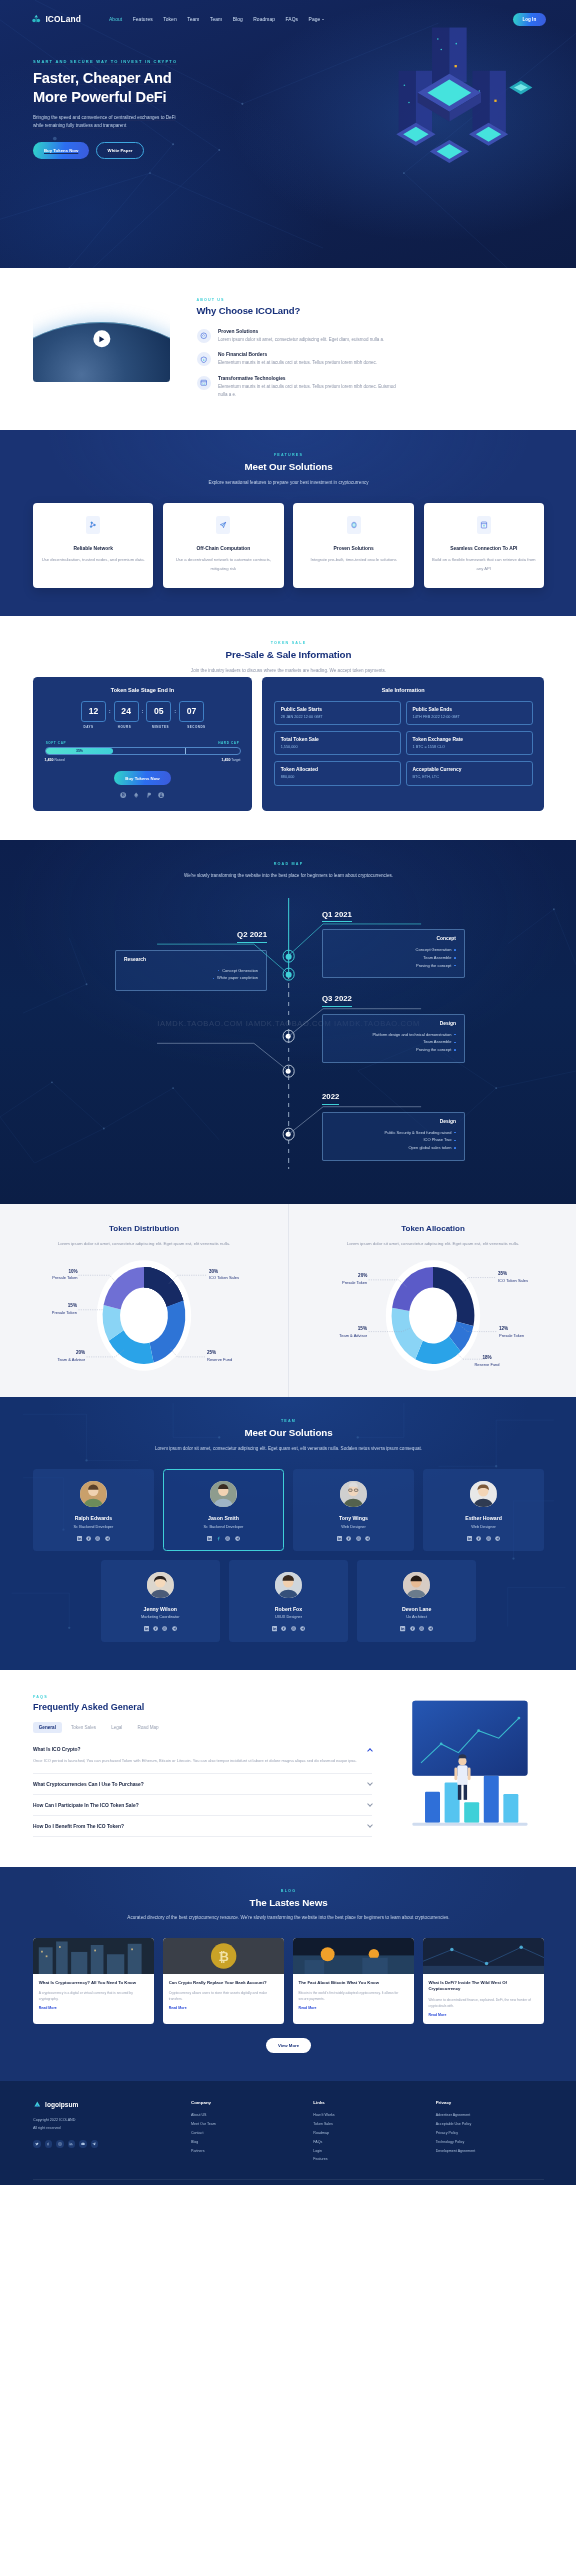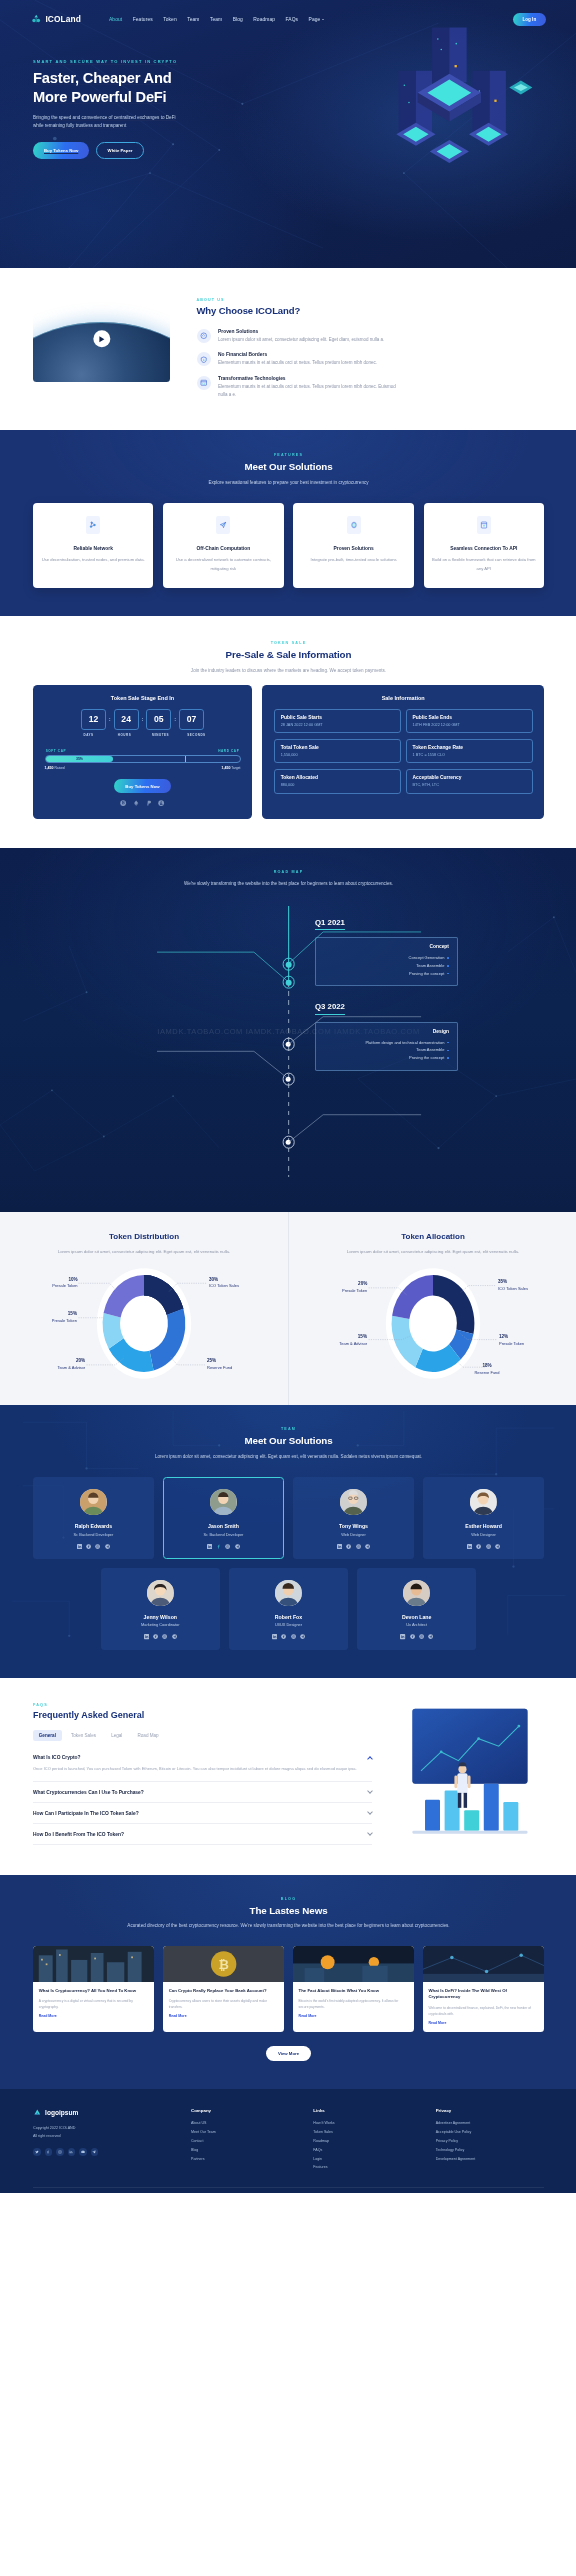--- a/index.html
+++ b/index.html
@@ -116,21 +116,21 @@
     width:14px; height:18px; margin:0 auto 11.5px auto; border-radius:2.3px; background:#eef3fd;
     display:flex; align-items:center; justify-content:center;
   }
   .fcard-title { font-size:4.9px; font-weight:700; color:#16213f; }
   .fcard-desc { font-size:4.2px; color:#8c94a8; line-height:2.1; margin-top:5.2px; }
 
   
   .tokensale { background:#fff; padding:25px 33px 29px 33px; text-align:center; }
   .sec-h2-dark { color:#17307a; font-size:9.8px; font-weight:700; margin-top:4px; letter-spacing:-0.1px; }
   .sec-sub-dark { color:#8c94a8; font-size:4.6px; margin-top:6.3px; line-height:1.95; }
-  .sale-row { display:flex; gap:10.4px; margin-top:9px; text-align:left; }
+  .sale-row { display:flex; gap:10.4px; margin-top:1px; text-align:left; }
   .sale-card { background:#1b3675; border-radius:4.6px; padding:10.4px 11.5px 12.7px 11.5px; }
   .sale-card.left { flex:0 0 219px; }
   .sale-card.right { flex:1; }
   .sale-card-h { color:#fff; font-size:5.5px; font-weight:700; text-align:center; }
   .cd-row { display:flex; align-items:center; justify-content:center; gap:2.9px; margin-top:7.5px; }
   .cd-box {
     width:25px; height:21px; border:0.6px solid #3f7fc4; border-radius:2.9px;
     display:flex; align-items:center; justify-content:center;
     color:#fff; font-size:8.6px; font-weight:700;
   }
@@ -181,21 +181,21 @@
   .tl-spine .dashed {
     position:absolute; left:0; top:76px; bottom:0; width:1.7px;
     background:repeating-linear-gradient(180deg,#8fa3bd 0 4.6px, transparent 4.6px 9.2px);
   }
   .node { position:absolute; left:50%; transform:translate(-50%,-50%); width:12.7px;height:12.7px; border-radius:50%; display:flex;align-items:center;justify-content:center; }
   .node.on { border:0.6px solid #3fd0d8; }
   .node.on i { width:6.3px;height:6.3px;border-radius:50%;background:#3fd0d8; display:block; }
   .node.off { border:0.6px solid #b9c6d8; }
   .node.off i { width:5.2px;height:5.2px;border-radius:50%;background:#fff; display:block; }
   .rm-item { position:absolute; width:173px; }
-  .rm-item.right { left:285px; padding-left:30px; text-align:left; }
+  .rm-item.right { left:292px; padding-left:30px; text-align:left; }
   .rm-item.left { left:115px; padding-right:21px; text-align:right; }
   .rm-year { color:#fff; font-size:7.8px; font-weight:700; display:inline-block; padding-bottom:2.3px; border-bottom:1.2px solid #3fd0d8; }
   .rm-card {
     margin-top:7px; border:0.6px solid rgba(130,185,235,.45); border-radius:1.7px;
     background:rgba(28,62,125,.42); padding:6.3px 8px 7.5px 8px;
   }
   .rm-card h4 { color:#fff; font-size:4.9px; font-weight:700; margin-bottom:4.6px; }
   .rm-card ul { list-style:none; }
   .rm-card li { color:#ccdaec; font-size:4px; line-height:1.95; display:flex; align-items:center; gap:2.9px; }
   .rm-item.right .rm-card { text-align:right; }
@@ -696,20 +696,36 @@
                 <i class="dot"></i>
               </li>
             <li>
                 <span>Proving the concept</span>
                 <i class="dot"></i>
               </li>
           </ul>
         </div>
       </div>
 
+      <div class="rm-item left" style="top:31px;">
+        <div class="rm-year">Q2 2021</div>
+        <div class="rm-card">
+          <h4>Research</h4>
+          <ul>
+            <li>
+                <span>Concept Generation</span>
+                <i class="dot"></i>
+              </li>
+            <li>
+                <span>White paper conpletion</span>
+                <i class="dot"></i>
+              </li>
+          </ul>
+        </div>
+      </div>
 
       <div class="rm-item right" style="top:95px;">
         <div class="rm-year">Q3 2022</div>
         <div class="rm-card">
           <h4>Design</h4>
           <ul>
             <li>
                 <span>Platform design and technical demonstration</span>
                 <i class="dot"></i>
               </li>
@@ -719,20 +735,40 @@
               </li>
             <li>
                 <span>Proving the concept</span>
                 <i class="dot"></i>
               </li>
           </ul>
         </div>
       </div>
 
 
+      <div class="rm-item right" style="top:193px;">
+        <div class="rm-year">2022</div>
+        <div class="rm-card">
+          <h4>Design</h4>
+          <ul>
+            <li>
+                <span>Public Security &amp; Seed funding raised</span>
+                <i class="dot"></i>
+              </li>
+            <li>
+                <span>ICO Phase Two</span>
+                <i class="dot"></i>
+              </li>
+            <li>
+                <span>Open global sales token</span>
+                <i class="dot"></i>
+              </li>
+          </ul>
+        </div>
+      </div>
     </div>
   </section>
 
   <section class="charts">
 
     <div class="chart-col">
       <div class="chart-h">Token Distribution</div>
       <div class="chart-sub">Lorem ipsum dolor sit amet, consectetur adipiscing elit. Eget quam est, elit venenatis nulla.</div>
       <div class="donut-wrap">
         <svg width="242" height="115" viewBox="0 0 420 200">

